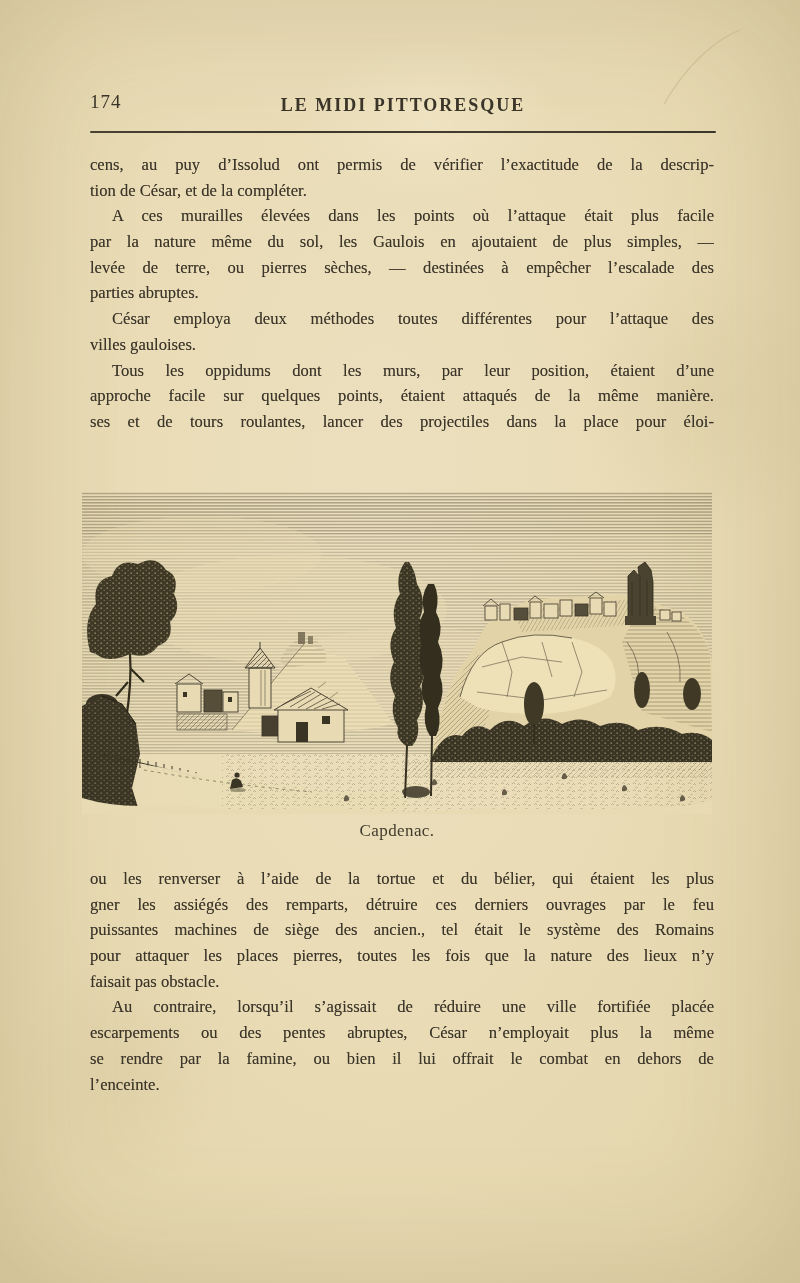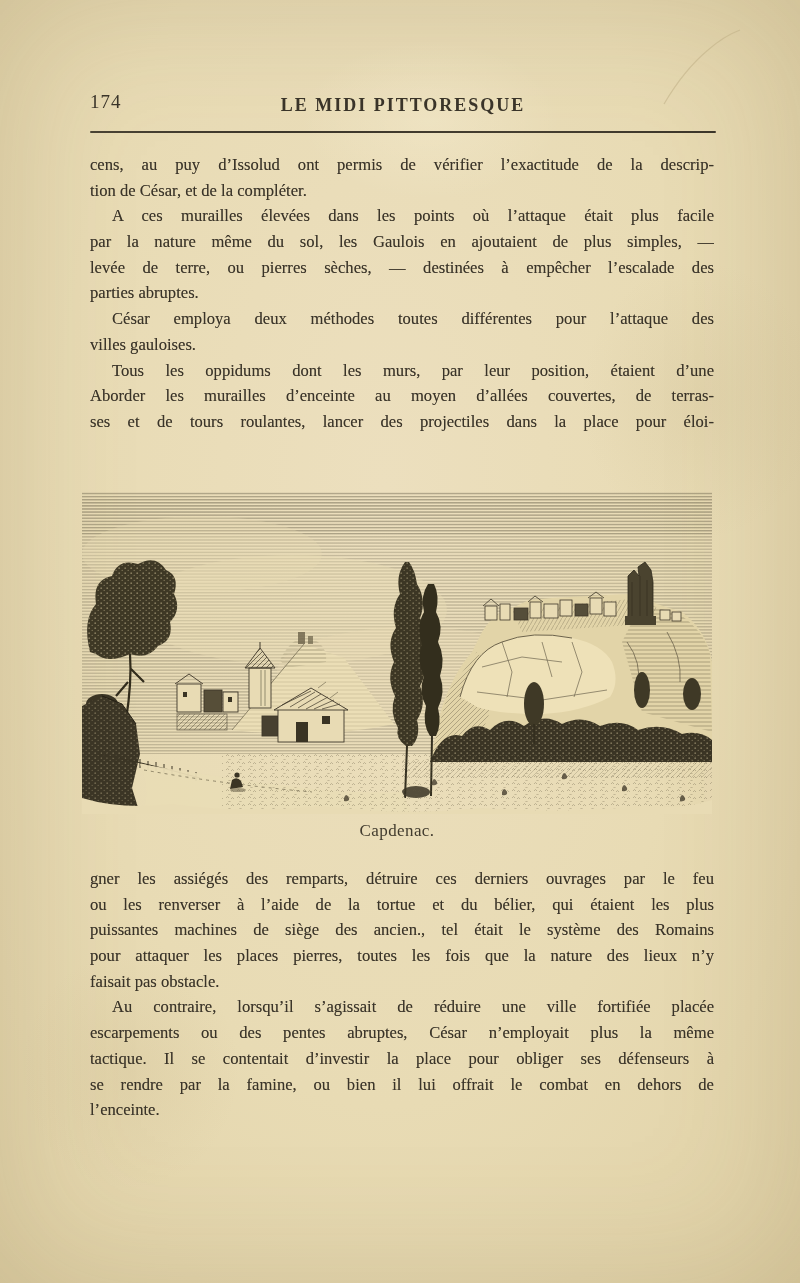--- a/index.html
+++ b/index.html
@@ -58,21 +58,21 @@
   <div class="text-block tb1">
     <div class="line">cens, au puy d’Issolud ont permis de vérifier l’exactitude de la descrip-</div>
     <div class="line last">tion de César, et de la compléter.</div>
     <div class="line indent">A ces murailles élevées dans les points où l’attaque était plus facile</div>
     <div class="line">par la nature même du sol, les Gaulois en ajoutaient de plus simples, —</div>
     <div class="line">levée de terre, ou pierres sèches, — destinées à empêcher l’escalade des</div>
     <div class="line last">parties abruptes.</div>
     <div class="line indent">César employa deux méthodes toutes différentes pour l’attaque des</div>
     <div class="line last">villes gauloises.</div>
     <div class="line indent">Tous les oppidums dont les murs, par leur position, étaient d’une</div>
-    <div class="line">Aborder les murailles d’enceinte au moyen d’allées couvertes, de terras-</div>
+    <div class="line">approche facile sur quelques points, étaient attaqués de la même manière.</div>
     <div class="line">ses et de tours roulantes, lancer des projectiles dans la place pour éloi-</div>
   </div>
 
   <div class="figure">
     <svg width="630" height="322" viewBox="0 0 630 322" role="img">
       <defs>
         <pattern id="skyh" width="4" height="3.1" patternUnits="userSpaceOnUse">
           <path d="M0,1.5 H4" stroke="#59523e" stroke-width="0.8"></path>
         </pattern>
         <pattern id="hillh" width="4" height="4" patternUnits="userSpaceOnUse">
@@ -217,25 +217,24 @@
         </g>
       </g>
 
       <path d="M0,322 L0,306 Q40,318 90,312 Q160,322 240,314 Q320,324 400,316 Q480,322 560,314 Q600,318 630,308 L630,322 Z" fill="#e8dbb4"></path>
     </svg>
   </div>
 
   <div class="figcaption">Capdenac.</div>
 
   <div class="text-block tb2">
+    <div class="line">ou les renverser à l’aide de la tortue et du bélier, qui étaient les plus</div>
     <div class="line">gner les assiégés des remparts, détruire ces derniers ouvrages par le feu</div>
-    <div class="line">ou les renverser à l’aide de la tortue et du bélier, qui étaient les plus</div>
     <div class="line">puissantes machines de siège des ancien., tel était le système des Romains</div>
     <div class="line">pour attaquer les places pierres, toutes les fois que la nature des lieux n’y</div>
     <div class="line last">faisait pas obstacle.</div>
     <div class="line indent">Au contraire, lorsqu’il s’agissait de réduire une ville fortifiée placée</div>
     <div class="line">escarpements ou des pentes abruptes, César n’employait plus la même</div>
-    <div class="line">tactique. Il se contentait d’investir la place pour obliger ses défenseurs à</div>
     <div class="line">se rendre par la famine, ou bien il lui offrait le combat en dehors de</div>
     <div class="line last">l’enceinte.</div>
   </div>
 
 </div>
 
 </body></html>

